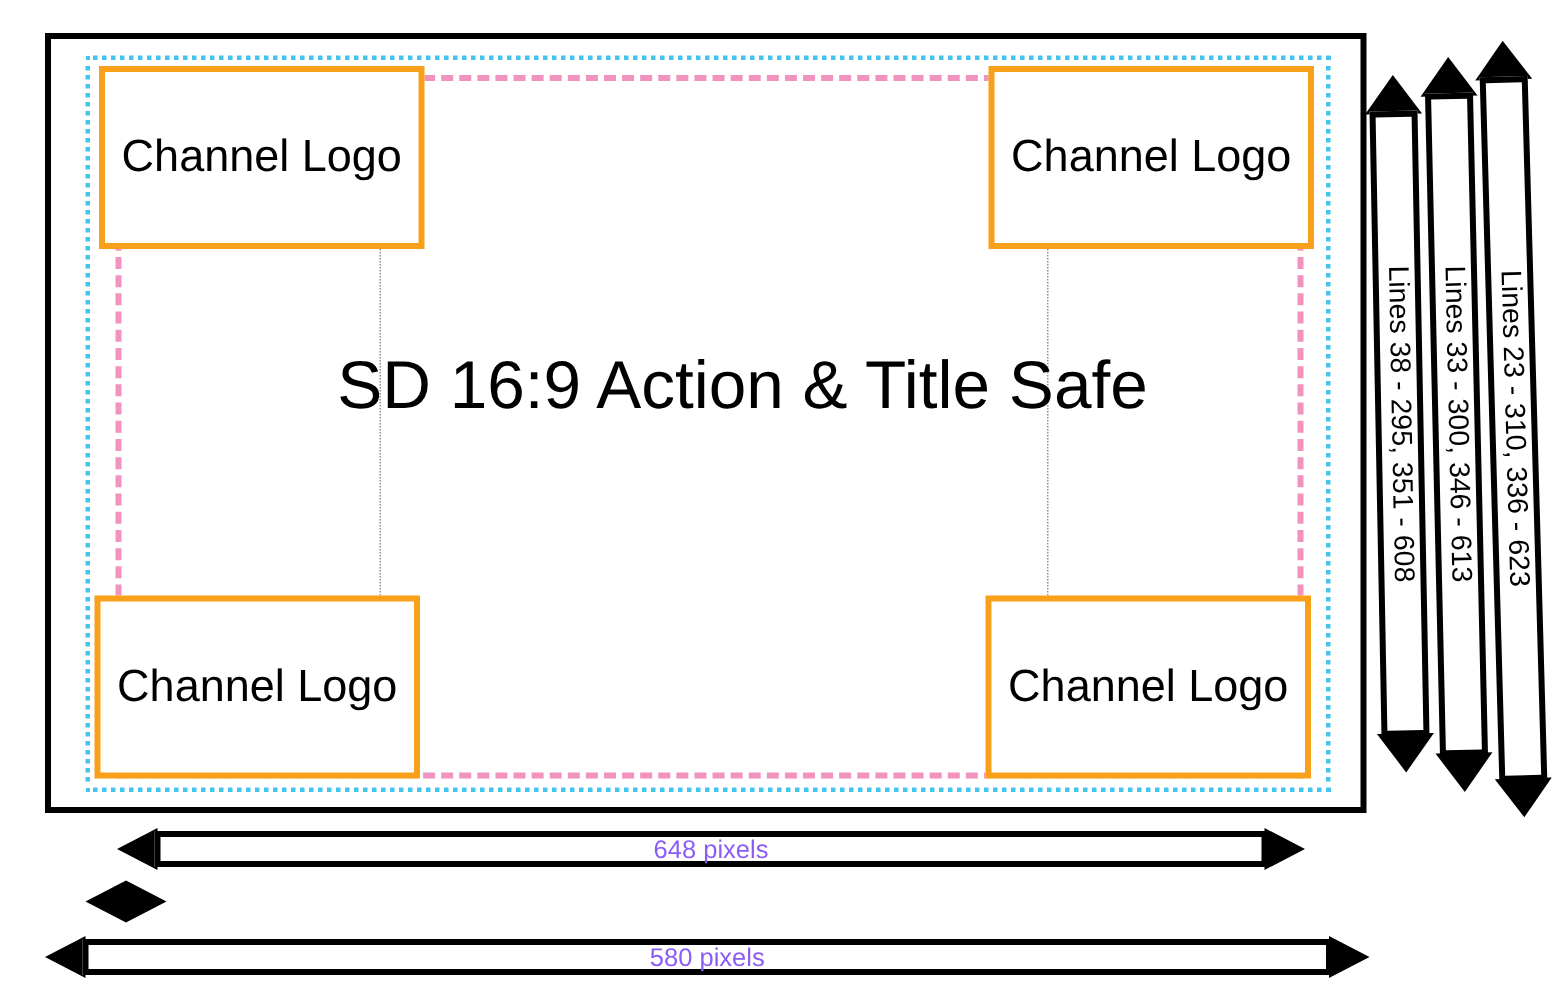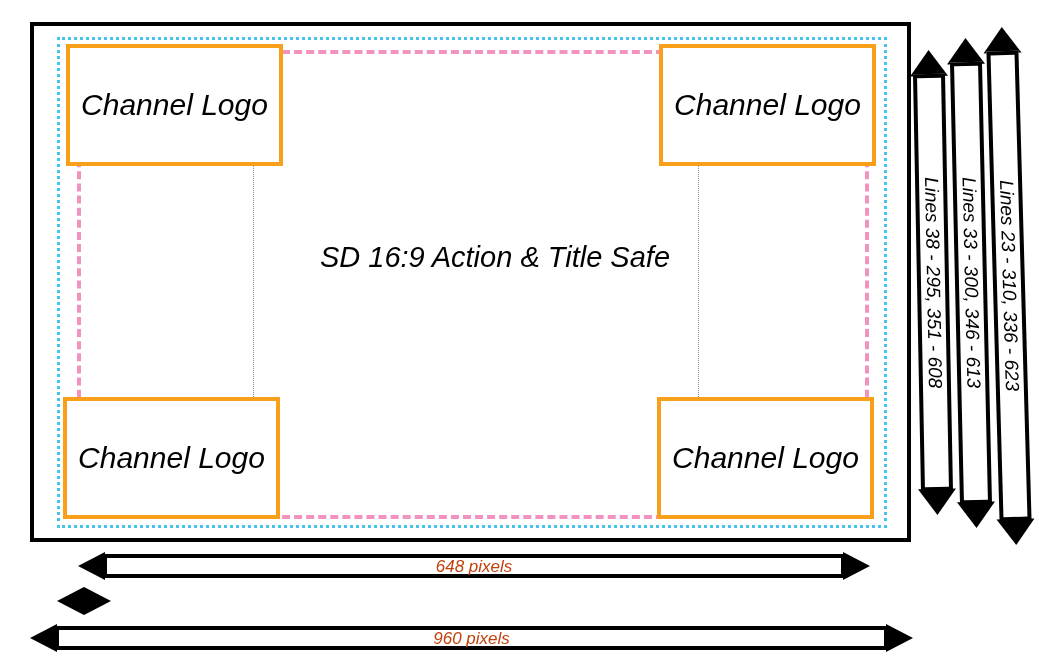--- a/index.html
+++ b/index.html
@@ -1,17 +1,17 @@
 <!DOCTYPE html>
 <html style="--action-safe-blue: #45C5EE; --title-safe-pink: #F193BE; --logo-box-orange: #F9A01B;"><head>
 <meta charset="utf-8">
 <style>
   html,body{margin:0;padding:0;background:#fff;}
   body{font-family:"Liberation Sans","DejaVu Sans",sans-serif;}
-  .stage{position:relative;width:1039px;height:672px;background:#fff;overflow:hidden;font-style:italic;}
+  .stage{position:relative;width:1039px;height:672px;background:#fff;overflow:hidden;}
 
   
   .tv-frame{position:absolute;left:30px;top:22px;width:881px;height:520px;
     border:4px solid #000;box-sizing:border-box;background:#fff;z-index:0;}
   .action-safe{position:absolute;left:57px;top:37px;width:830px;height:491px;
     border:3px dotted var(--action-safe-blue,#45C5EE);box-sizing:border-box;z-index:2;}
   .title-safe{position:absolute;left:77px;top:50px;width:792px;height:469px;
     border:4px dashed var(--title-safe-pink,#F193BE);box-sizing:border-box;z-index:1;}
 
   
@@ -24,31 +24,31 @@
   .logo-br{left:657px;top:397px;}
 
   
   .connector{position:absolute;top:166px;height:231px;width:0;
     border-left:1px dotted #909090;z-index:2;}
   .connector-left{left:253px;}
   .connector-right{left:698px;}
 
   
   .diagram-title{position:absolute;left:30px;top:231px;width:930px;height:52px;
-    text-align:center;font-size:29px;line-height:52px;color:#000;z-index:4;white-space:nowrap;}
+    text-align:center;font-size:45px;line-height:52px;color:#000;z-index:4;white-space:nowrap;}
 
   
   .harrow{position:absolute;height:28px;display:flex;align-items:center;z-index:5;}
   .harrow .head-left{width:0;height:0;border-top:14px solid transparent;
     border-bottom:14px solid transparent;border-right:27px solid #000;flex:none;}
   .harrow .head-right{width:0;height:0;border-top:14px solid transparent;
     border-bottom:14px solid transparent;border-left:27px solid #000;flex:none;}
   .harrow .shaft{flex:1;height:24px;margin:0 -2px;border:4px solid #000;box-sizing:border-box;
     background:#fff;display:flex;align-items:center;justify-content:center;}
-  .harrow .shaft span{font-size:17px;line-height:17px;color:#c2410c;white-space:nowrap;}
+  .harrow .shaft span{font-size:17px;line-height:17px;color:#8b5cf6;white-space:nowrap;}
   .harrow-648{left:78px;top:552px;width:792px;}
   .harrow-670{left:57px;top:587px;width:831px;}
   .harrow-720{left:30px;top:624px;width:883px;}
 
   
   .varrow{position:absolute;width:38px;display:flex;flex-direction:column;align-items:center;z-index:5;}
   .varrow .head-up{width:0;height:0;border-left:19px solid transparent;
     border-right:19px solid transparent;border-bottom:26px solid #000;flex:none;}
   .varrow .head-down{width:0;height:0;border-left:19px solid transparent;
     border-right:19px solid transparent;border-top:26px solid #000;flex:none;}
@@ -94,21 +94,21 @@
     </div>
     <div class="head-right"></div>
   </div>
   <div class="harrow harrow-670">
     <div class="head-left"></div>
     <div class="head-right"></div>
   </div>
   <div class="harrow harrow-720">
     <div class="head-left"></div>
     <div class="shaft">
-      <span>960 pixels</span>
+      <span>580 pixels</span>
     </div>
     <div class="head-right"></div>
   </div>
 
   <div class="varrow varrow-1">
     <div class="head-up"></div>
     <div class="shaft">
       <span>Lines 38 - 295, 351 - 608</span>
     </div>
     <div class="head-down"></div>

